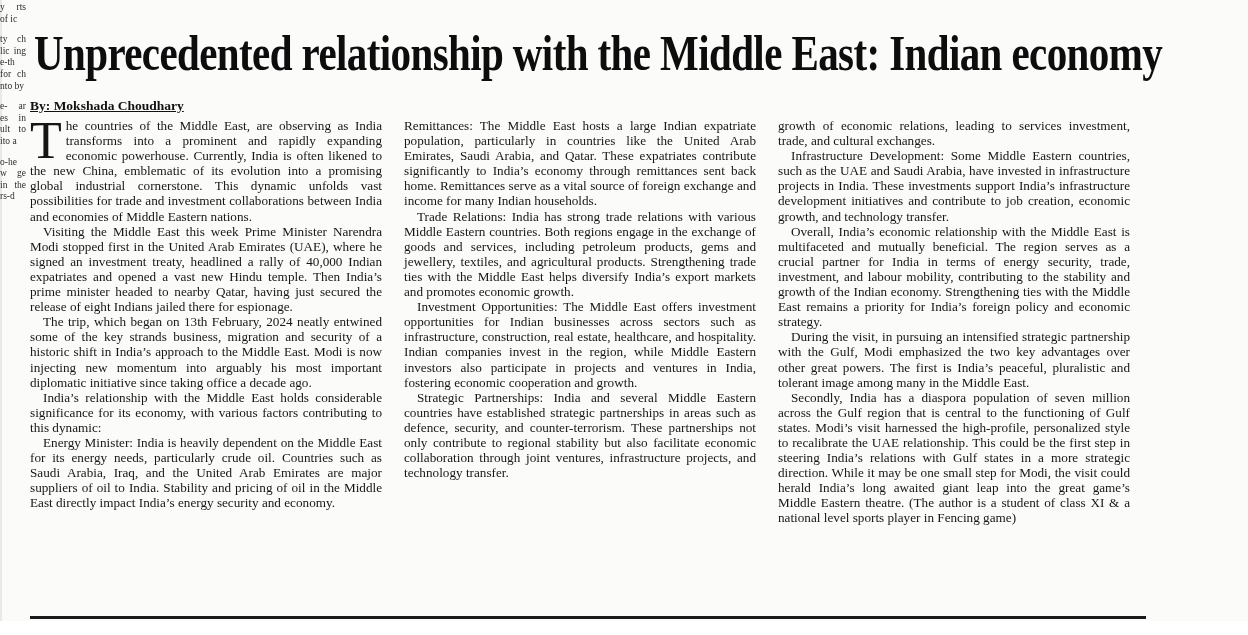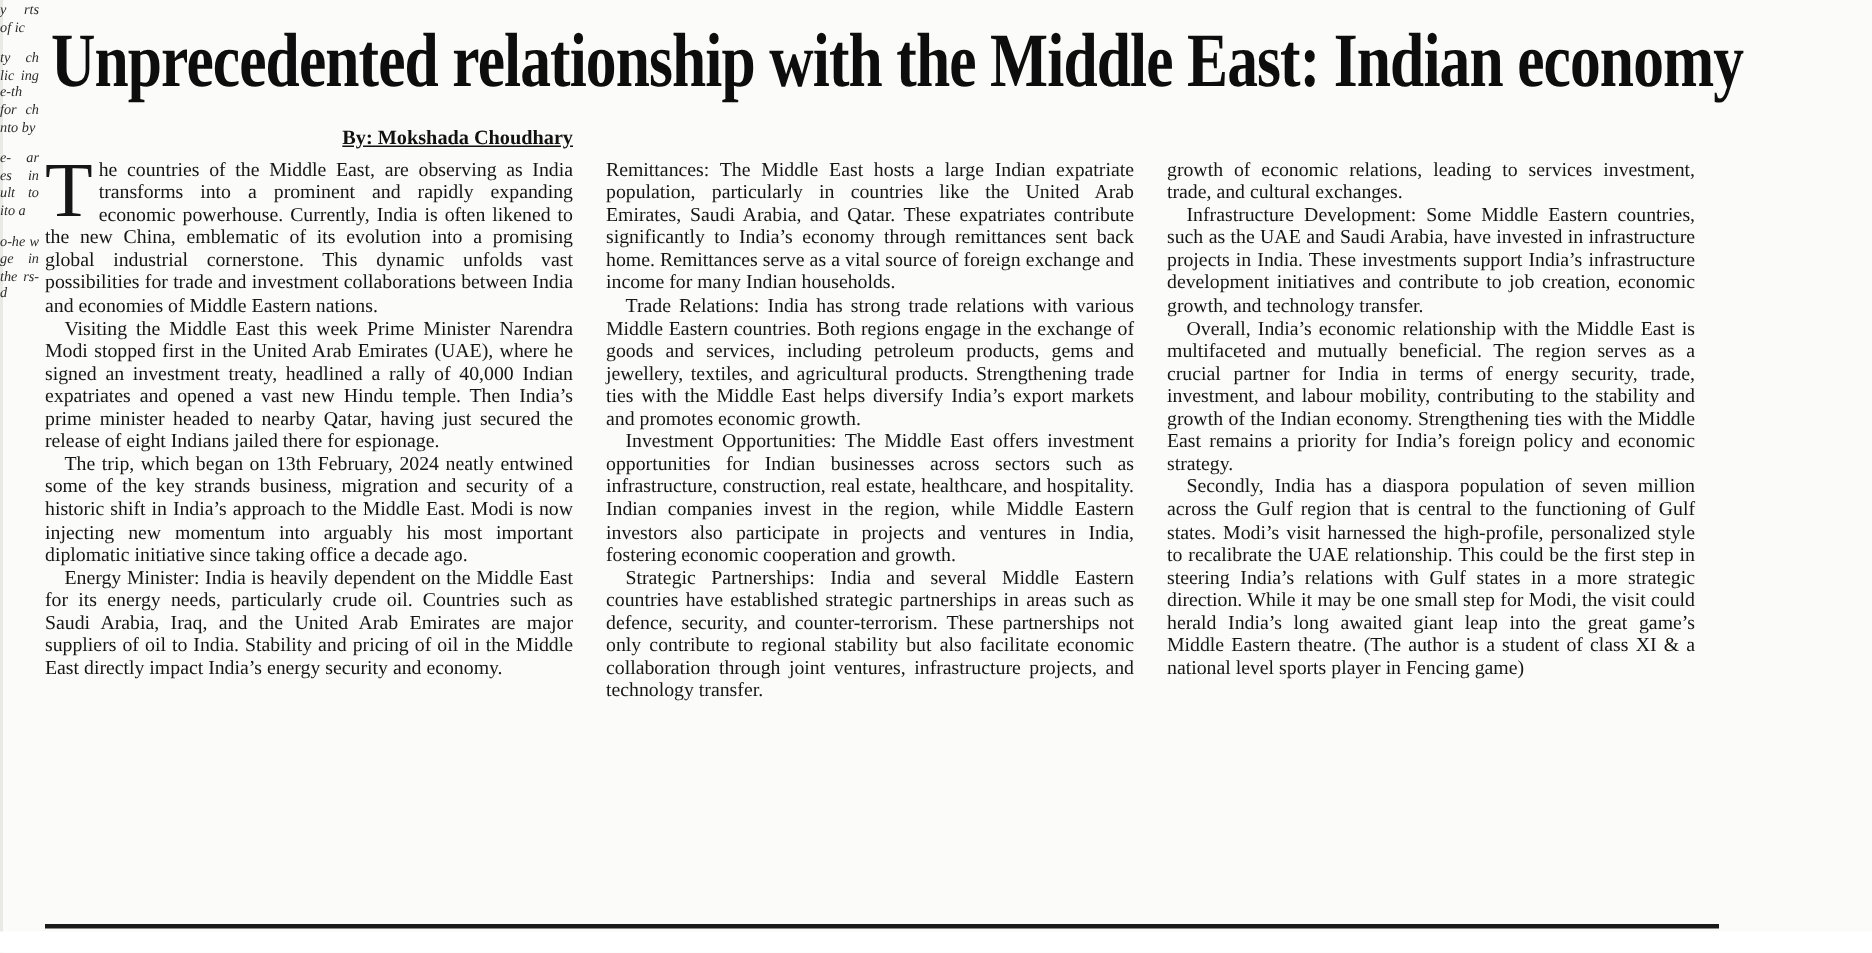--- a/index.html
+++ b/index.html
@@ -31,46 +31,45 @@
     font-family: "Liberation Serif", serif;
     font-size: 9.5px;
     line-height: 11.6px;
     color: #2b2b2b;
     text-align: justify;
     padding-top: 2px;
     box-sizing: border-box;
   }
   .left-sliver p {
     margin: 0 0 9px 0;
-    font-style: italic;
   }
   .content {
     position: absolute;
     left: 30px;
-    top: 5px;
+    top: 18px;
     width: 1118px;
     height: 614px;
   }
   .headline {
     font-family: "Liberation Serif", serif;
     font-weight: bold;
     font-size: 41px;
     line-height: 46px;
     letter-spacing: -0.6px;
     text-align: center;
     margin: 6px 0 0 0;
     padding: 0 4px;
     white-space: nowrap;
     transform: scaleY(1.25);
     transform-origin: center top;
     color: #0d0d0d;
   }
   .byline-wrap {
     margin-top: 26px;
-    text-align: right;
+    text-align: left;
     width: 352px;
   }
   .byline {
     display: inline-block;
     font-size: 13.5px;
     font-weight: bold;
     text-decoration: underline;
     color: #111;
   }
   .columns {
@@ -160,34 +159,36 @@
     <div class="byline-wrap">
       <span class="byline">By: Mokshada Choudhary</span>
     </div>
 
     <div class="columns">
 
       <div class="col">
         <p class="first dropcap-para"><span class="dropcap">T</span><span>he countries of the Middle East, are observing as India transforms into a prominent and rapidly expanding economic powerhouse. Currently, India is often likened to the new China, emblematic of its evolution into a promising global industrial cornerstone. This dynamic unfolds vast possibilities for trade and investment collaborations between India and economies of Middle Eastern nations.</span></p>
         <p>Visiting the Middle East this week Prime Minister Narendra Modi stopped first in the United Arab Emirates (UAE), where he signed an investment treaty, headlined a rally of 40,000 Indian expatriates and opened a vast new Hindu temple. Then India’s prime minister headed to nearby Qatar, having just secured the release of eight Indians jailed there for espionage.</p>
         <p>The trip, which began on 13th February, 2024 neatly entwined some of the key strands business, migration and security of a historic shift in India’s approach to the Middle East. Modi is now injecting new momentum into arguably his most important diplomatic initiative since taking office a decade ago.</p>
+        <p>India’s relationship with the Middle East holds considerable significance for its economy, with various factors contributing to this dynamic:</p>
         <p><span class="lead">Energy Minister:</span><span> India is heavily dependent on the Middle East for its energy needs, particularly crude oil. Countries such as Saudi Arabia, Iraq, and the United Arab Emirates are major suppliers of oil to India. Stability and pricing of oil in the Middle East directly impact India’s energy security and economy.</span></p>
       </div>
 
       <div class="col">
         <p class="first"><span class="lead">Remittances:</span><span> The Middle East hosts a large Indian expatriate population, particularly in countries like the United Arab Emirates, Saudi Arabia, and Qatar. These expatriates contribute significantly to India’s economy through remittances sent back home. Remittances serve as a vital source of foreign exchange and income for many Indian households.</span></p>
         <p><span class="lead">Trade Relations:</span><span> India has strong trade relations with various Middle Eastern countries. Both regions engage in the exchange of goods and services, including petroleum products, gems and jewellery, textiles, and agricultural products. Strengthening trade ties with the Middle East helps diversify India’s export markets and promotes economic growth.</span></p>
         <p><span class="lead">Investment Opportunities:</span><span> The Middle East offers investment opportunities for Indian businesses across sectors such as infrastructure, construction, real estate, healthcare, and hospitality. Indian companies invest in the region, while Middle Eastern investors also participate in projects and ventures in India, fostering economic cooperation and growth.</span></p>
         <p><span class="lead">Strategic Partnerships:</span><span> India and several Middle Eastern countries have established strategic partnerships in areas such as defence, security, and counter-terrorism. These partnerships not only contribute to regional stability but also facilitate economic collaboration through joint ventures, infrastructure projects, and technology transfer.</span></p>
       </div>
 
       <div class="col">
         <p class="first">growth of economic relations, leading to services investment, trade, and cultural exchanges.</p>
         <p><span class="lead">Infrastructure Development:</span><span> Some Middle Eastern countries, such as the UAE and Saudi Arabia, have invested in infrastructure projects in India. These investments support India’s infrastructure development initiatives and contribute to job creation, economic growth, and technology transfer.</span></p>
         <p>Overall, India’s economic relationship with the Middle East is multifaceted and mutually beneficial. The region serves as a crucial partner for India in terms of energy security, trade, investment, and labour mobility, contributing to the stability and growth of the Indian economy. Strengthening ties with the Middle East remains a priority for India’s foreign policy and economic strategy.</p>
+        <p>During the visit, in pursuing an intensified strategic partnership with the Gulf, Modi emphasized the two key advantages over other great powers. The first is India’s peaceful, pluralistic and tolerant image among many in the Middle East.</p>
         <p><span>Secondly, India has a diaspora population of seven million across the Gulf region that is central to the functioning of Gulf states. Modi’s visit harnessed the high-profile, personalized style to recalibrate the UAE relationship. This could be the first step in steering India’s relations with Gulf states in a more strategic direction. While it may be one small step for Modi, the visit could herald India’s long awaited giant leap into the great game’s Middle Eastern theatre. </span><span class="italic">(The author is a student of class XI &amp; a national level sports player in Fencing game)</span></p>
       </div>
 
     </div>
   </div>
 
   <div class="rule"></div>
   <div class="bottom-blank"></div>
 </div>
 

